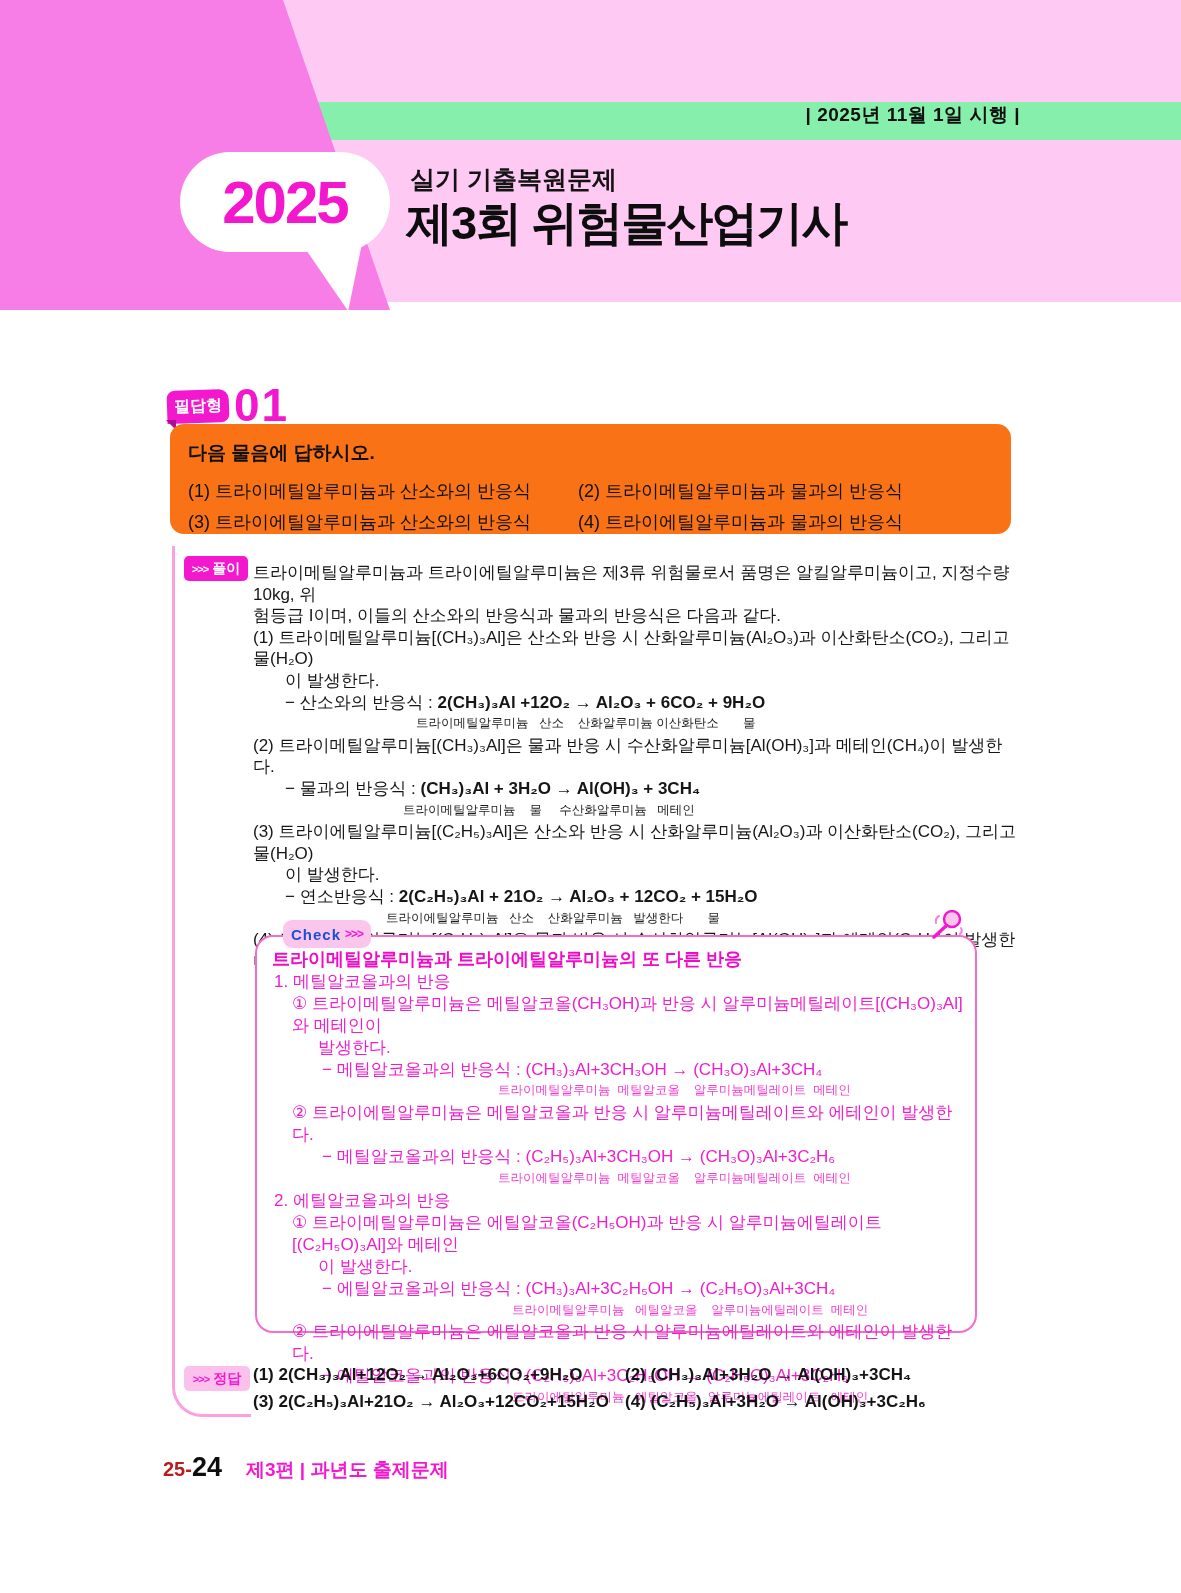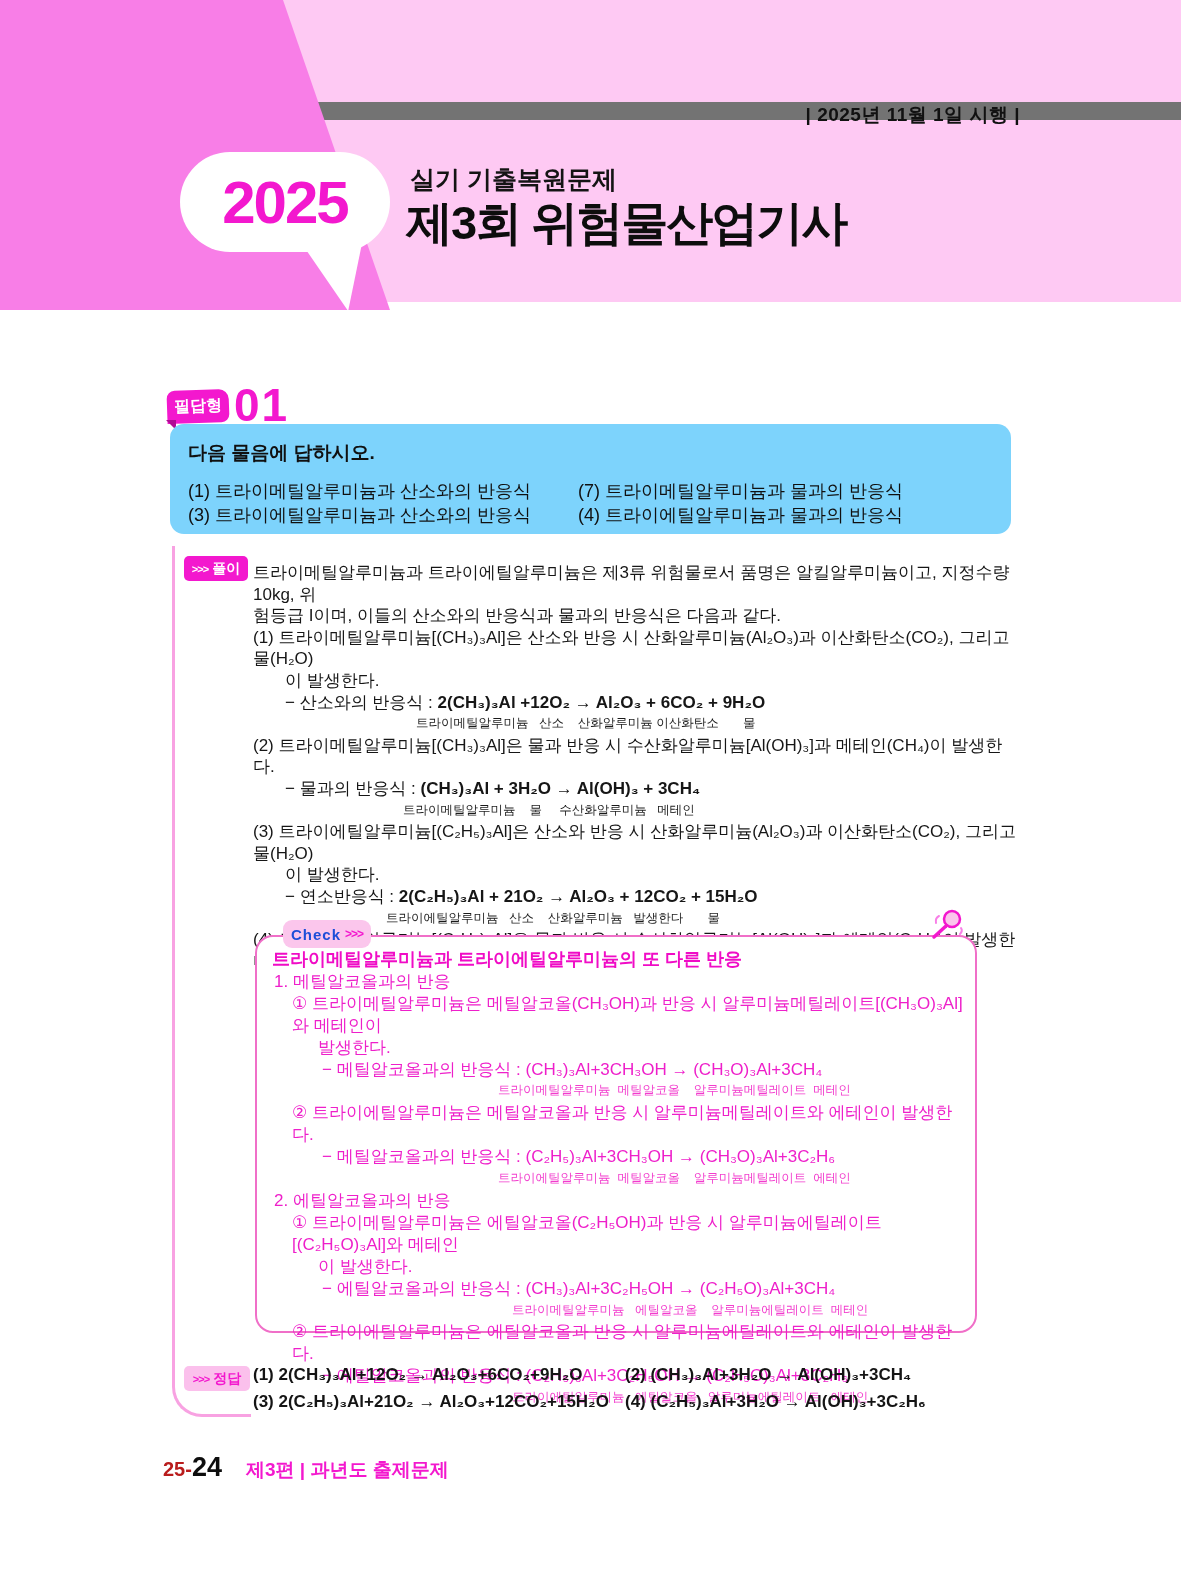--- a/index.html
+++ b/index.html
@@ -1,37 +1,37 @@
 <!DOCTYPE html>
 <html><head>
 <meta charset="utf-8">
 <style>
   html,body{margin:0;padding:0;}
   body{width:1181px;height:1593px;background:#ffffff;font-family:"Liberation Sans","DejaVu Sans",sans-serif;position:relative;overflow:hidden;}
   .abs{position:absolute;}
 
   
   .band{left:0;top:0;width:1181px;height:302px;background:#fec9f3;}
-  .date-strip{left:0;top:102px;width:1181px;height:18px;background:#737373;text-align:right;}
+  .date-strip{left:0;top:102px;width:1181px;height:38px;background:#86efac;text-align:right;}
   .date-text{display:inline-block;padding-right:161px;font-size:19px;font-weight:700;color:#111;line-height:26px;letter-spacing:0.5px;}
   .diagonal{left:0;top:0;width:400px;height:310px;background:#f87ee7;clip-path:polygon(0 0,283px 0,390px 310px,0 310px);}
   .bubble-tail{left:298px;top:240px;width:66px;height:74px;background:#ffffff;clip-path:polygon(2% 0,98% 0,76% 96%);}
   .bubble{left:180px;top:152px;width:210px;height:100px;background:#ffffff;border-radius:50px;display:flex;align-items:center;justify-content:center;}
   .year{font-size:60px;font-weight:700;color:#f318ce;letter-spacing:-2px;}
   .subtitle{left:410px;top:163px;font-size:25px;font-weight:700;color:#141414;}
   .main-title{left:406px;top:192px;font-size:47px;font-weight:800;color:#0d0d0d;letter-spacing:-2px;}
 
   
   .q-badge{left:167px;top:390px;width:62px;height:33px;background:#f318ce;border-radius:8px 10px 8px 0;transform:rotate(-2deg);display:flex;align-items:center;justify-content:center;}
   .q-badge span{color:#fff;font-size:16px;font-weight:700;}
   .q-fold{left:166px;top:420px;width:10px;height:10px;background:#b10c95;clip-path:polygon(0 0,100% 0,100% 100%);}
   .q-number{left:234px;top:378px;font-size:46px;font-weight:800;color:#f318ce;letter-spacing:2px;}
-  .q-box{left:170px;top:424px;width:841px;height:110px;background:#7dd3fc;border-radius:14px;box-sizing:border-box;padding:16px 18px;}
+  .q-box{left:170px;top:424px;width:841px;height:110px;background:#f97316;border-radius:14px;box-sizing:border-box;padding:16px 18px;}
   .q-prompt{font-size:19px;font-weight:700;color:#101010;}
-  .q-items{margin-top:13px;display:grid;grid-template-columns:390px auto;row-gap:0;font-size:18px;color:#101010;}
+  .q-items{margin-top:13px;display:grid;grid-template-columns:390px auto;row-gap:7px;font-size:18px;color:#101010;}
 
   
   .bracket{left:172px;top:546px;width:76px;height:868px;border-left:3px solid #f8a2e2;border-bottom:3px solid #f8a2e2;border-bottom-left-radius:30px;}
   .badge{display:flex;align-items:center;justify-content:center;gap:4px;border-radius:5px;}
   .sol-badge{left:184px;top:556px;width:64px;height:25px;background:#f318ce;}
   .sol-badge .arr{color:#fff;font-size:11px;font-weight:800;letter-spacing:-1px;}
   .sol-badge .lbl{color:#fff;font-size:14px;font-weight:700;}
   .sol{left:253px;top:562px;width:765px;font-size:17px;line-height:21.6px;color:#161616;}
   .ind{margin-left:32px;}
   .eq{font-weight:700;}
@@ -86,21 +86,21 @@
 
 <div class="abs q-badge">
   <span>필답형</span>
 </div>
 <div class="abs q-fold"></div>
 <div class="abs q-number">01</div>
 <div class="abs q-box">
   <div class="q-prompt">다음 물음에 답하시오.</div>
   <div class="q-items">
     <div>(1) 트라이메틸알루미늄과 산소와의 반응식</div>
-    <div>(7) 트라이메틸알루미늄과 물과의 반응식</div>
+    <div>(2) 트라이메틸알루미늄과 물과의 반응식</div>
     <div>(3) 트라이에틸알루미늄과 산소와의 반응식</div>
     <div>(4) 트라이에틸알루미늄과 물과의 반응식</div>
   </div>
 </div>
 
 <div class="abs bracket"></div>
 <div class="abs badge sol-badge">
   <span class="arr">&gt;&gt;&gt;</span>
   <span class="lbl">풀이</span>
 </div>

